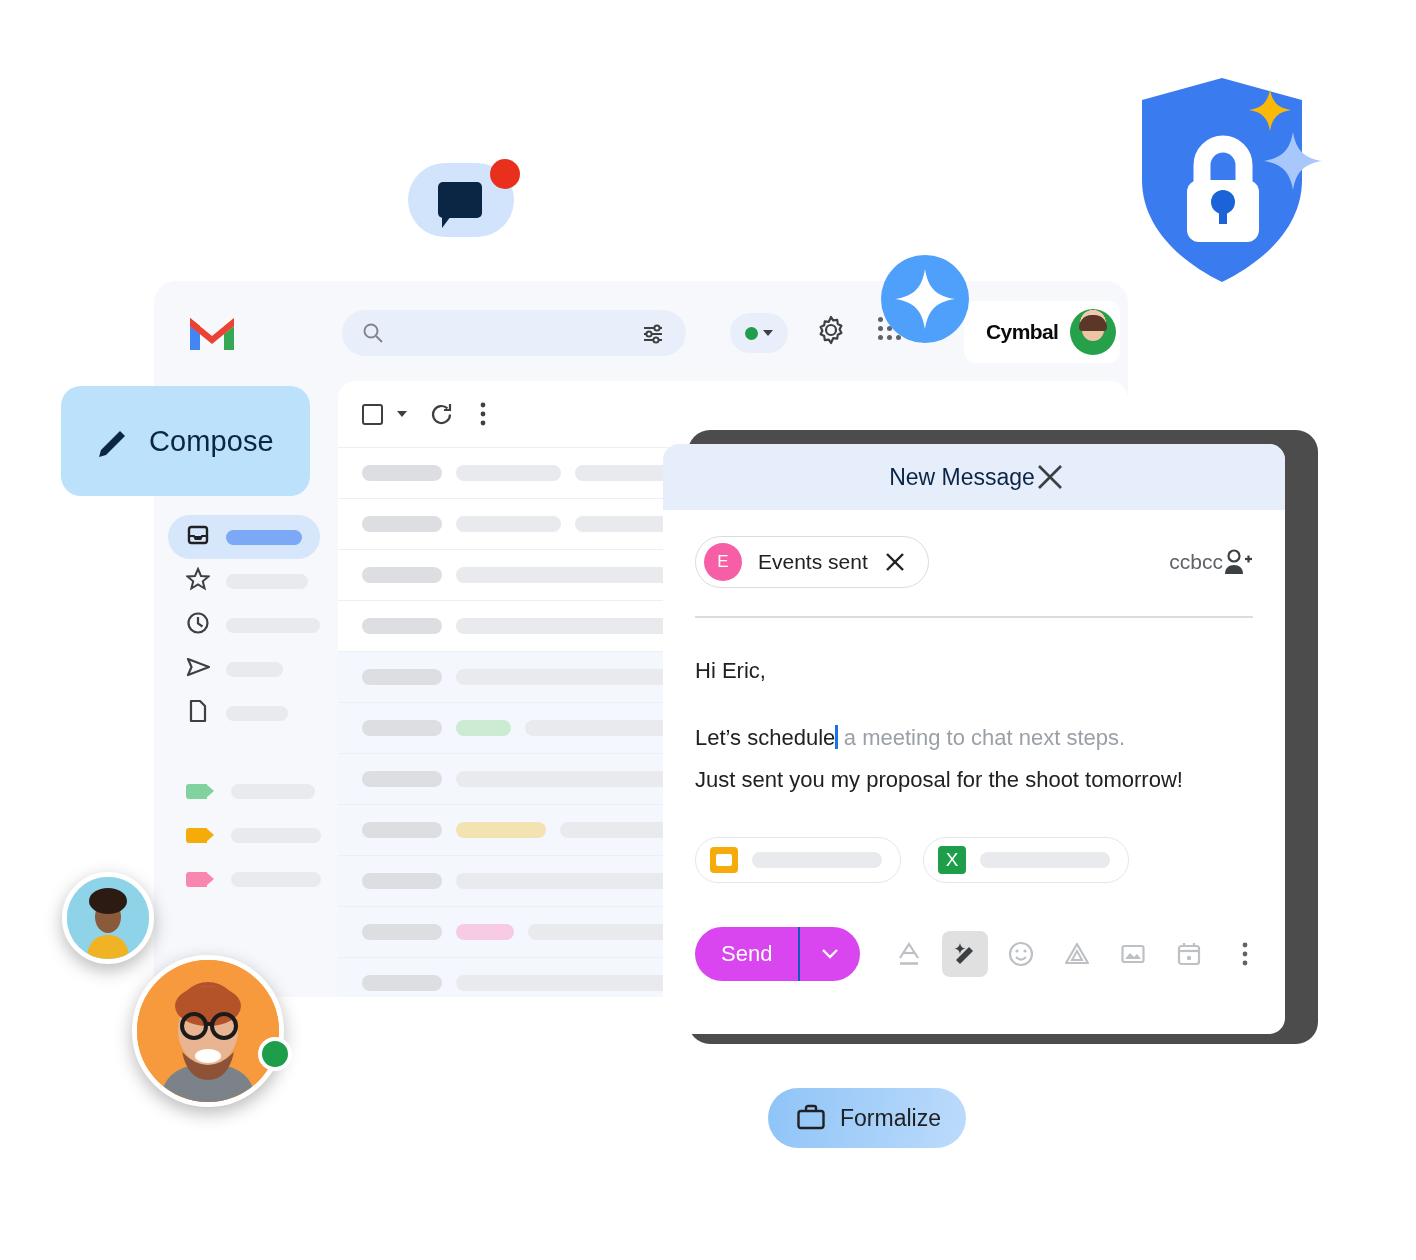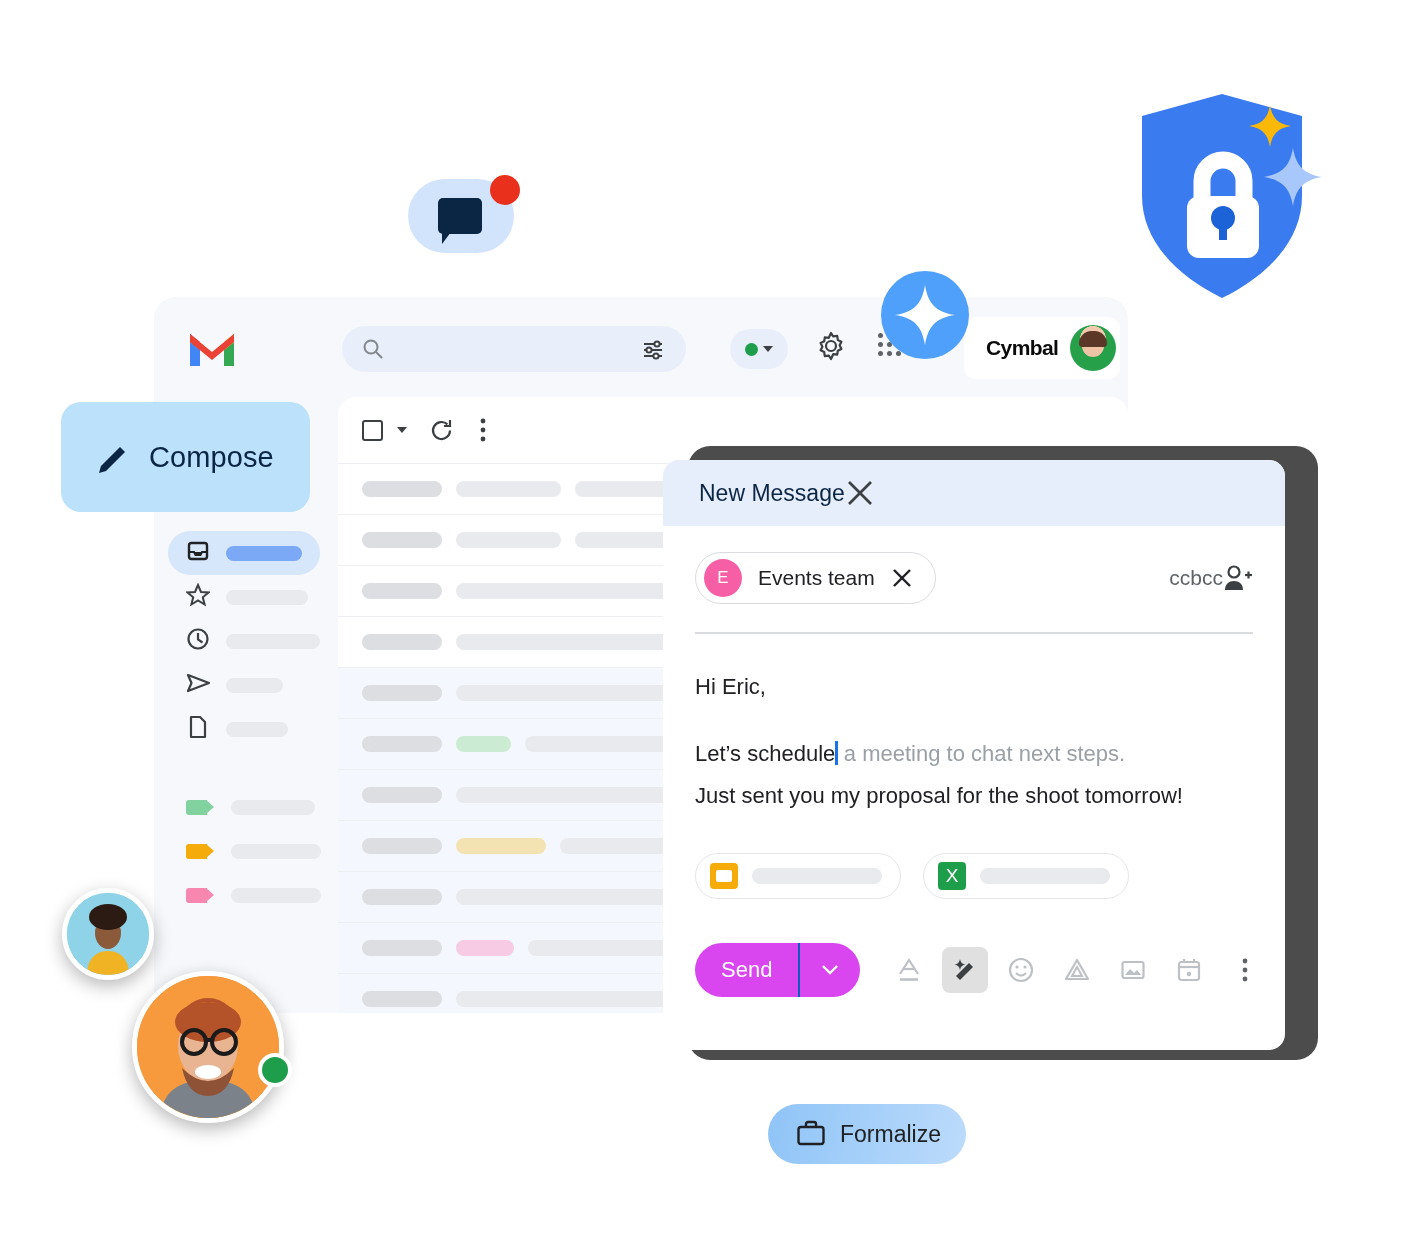--- a/index.html
+++ b/index.html
@@ -4,21 +4,21 @@
 <style>
   * { box-sizing: border-box; margin: 0; padding: 0; }
   html, body { width: 1416px; height: 1260px; }
   body {
     background: #ffffff;
     font-family: "Liberation Sans", sans-serif;
     position: relative;
     overflow: hidden;
   }
 
-  .stage { position: absolute; inset: 0; margin-top: 16px; }
+  .stage { position: absolute; inset: 0; }
 
   
   .chat-badge {
     position: absolute; left: 408px; top: 163px;
     width: 106px; height: 74px; border-radius: 37px;
     background: #D2E3FC;
   }
   .chat-badge .bubble {
     position: absolute; left: 30px; top: 19px;
     width: 44px; height: 36px; background: #0B2545;
@@ -156,21 +156,21 @@
     background: #4C4C4C; z-index: 8;
   }
   .compose-win {
     position: absolute; left: 663px; top: 444px;
     width: 622px; height: 590px;
     background: #FFFFFF; border-radius: 16px;
     z-index: 9; overflow: hidden;
   }
   .cw-header {
     height: 66px; background: #E6EEFB;
-    display: flex; align-items: center; justify-content: flex-start;
+    display: flex; align-items: center; justify-content: center;
     padding: 0 30px 0 36px;
   }
   .cw-title { font-size: 23px; color: #0B2545; font-weight: 400; }
   .cw-body { padding: 26px 32px 0 32px; }
 
   .recip-row { display: flex; align-items: center; justify-content: space-between; }
   .chip {
     display: flex; align-items: center; gap: 16px;
     height: 52px; padding: 0 22px 0 8px;
     border: 1.5px solid #DADCE0; border-radius: 26px; cursor: pointer;
@@ -454,21 +454,21 @@
       <svg width="30" height="30" viewBox="0 0 30 30" style="cursor:pointer">
         <line x1="4" y1="4" x2="26" y2="26" stroke="#3C4043" stroke-width="2.6"></line>
         <line x1="26" y1="4" x2="4" y2="26" stroke="#3C4043" stroke-width="2.6"></line>
       </svg>
     </div>
 
     <div class="cw-body">
       <div class="recip-row">
         <div class="chip">
           <span class="av">E</span>
-          <span class="nm">Events team</span>
+          <span class="nm">Events sent</span>
           <svg width="22" height="22" viewBox="0 0 22 22">
             <line x1="3" y1="3" x2="19" y2="19" stroke="#202124" stroke-width="2.4"></line>
             <line x1="19" y1="3" x2="3" y2="19" stroke="#202124" stroke-width="2.4"></line>
           </svg>
         </div>
         <div class="ccbcc">
           <span>cc</span>
           <span>bcc</span>
           <svg width="30" height="28" viewBox="0 0 30 28" style="cursor:pointer">
             <circle cx="11" cy="8" r="5.5" fill="none" stroke="#3C4043" stroke-width="2.2"></circle>

